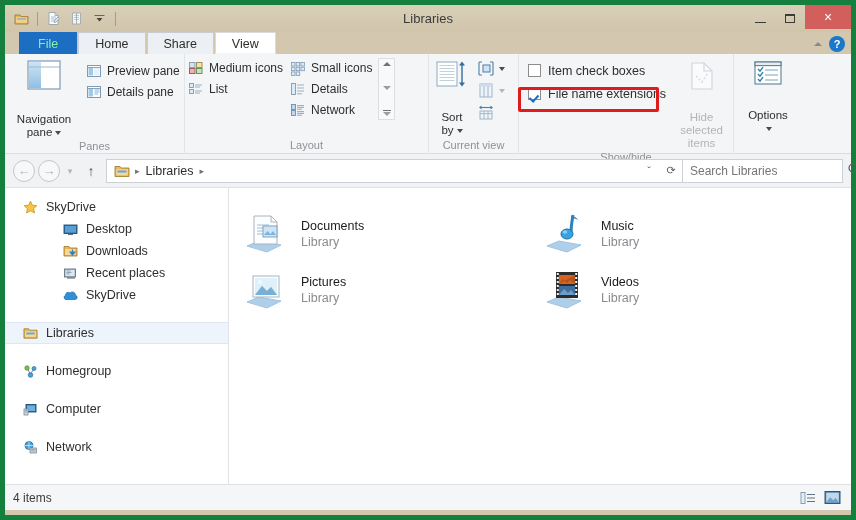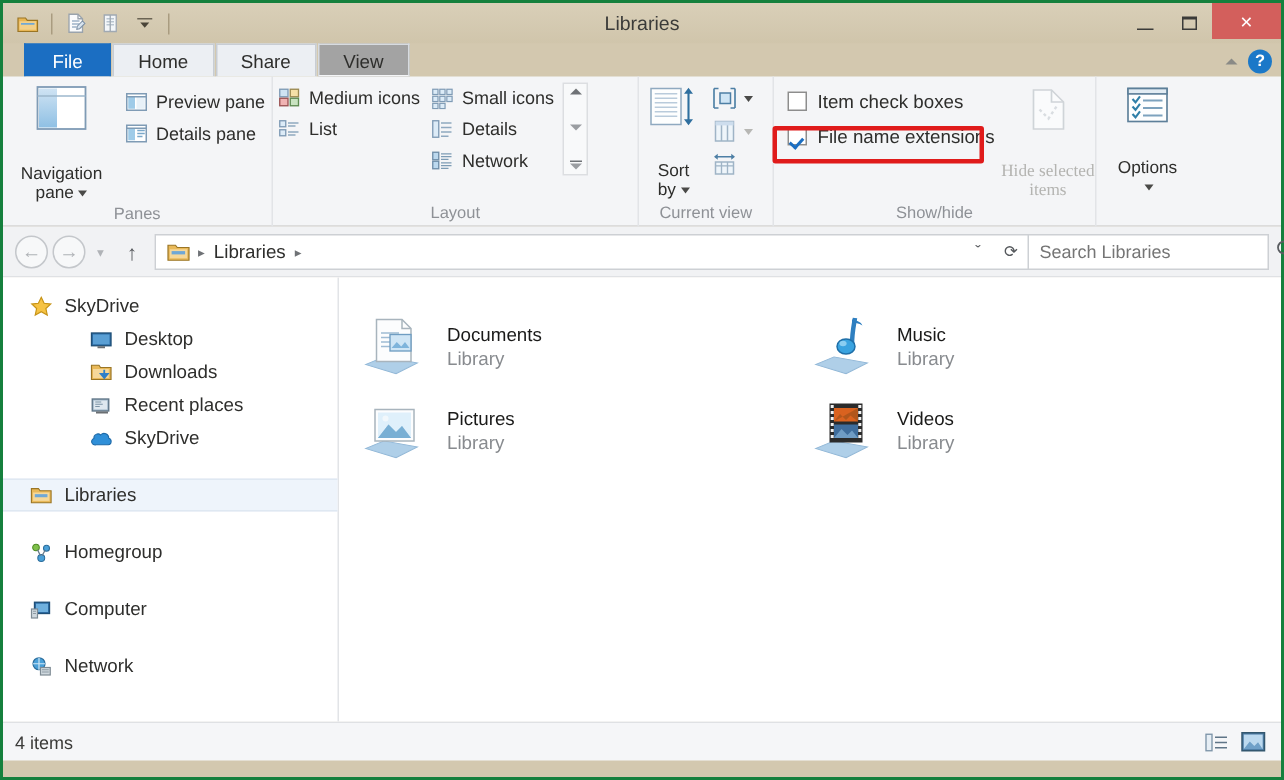--- a/index.html
+++ b/index.html
@@ -11,21 +11,21 @@
     background: #cfc4ab;
     overflow: hidden;
     -webkit-font-smoothing: antialiased;
   }
 
   
   .window {
     position: absolute; left: 0; top: 0;
     width: 856px; height: 520px;
     background: #d3c8af;
-    border: 2px solid #15803d;
+    border: 5px solid #15803d;
   }
 
   
   .titlebar {
     position: relative;
     height: 27px;
     background: linear-gradient(#d9cfb8, #d0c5ab);
   }
   .qat {
     position: absolute; left: 6px; top: 3px;
@@ -74,26 +74,26 @@
     padding: 0 16px;
     font-size: 12.5px;
     color: #2e2e2c;
     background: #eceff3;
     border: 1px solid #c8cdd4;
     border-bottom: none;
     margin-right: 1px;
     position: relative;
   }
   .tab.file {
-    background: #1b6ec2; color: #ffffff;
+    background: #1b6ec2; color: #86efac;
     border-color: #1b6ec2;
     padding: 0 18px;
   }
   .tab.active {
-    background: #a3a3a3;
+    background: #ffffff;
     border-color: #d7dbe0;
     border-bottom: 1px solid #f4f5f7;
     z-index: 3;
   }
   .tab-right {
     position: absolute; right: 6px; bottom: 2px;
     display: flex; align-items: center; gap: 7px;
   }
   .chev-up {
     width: 0; height: 0;
@@ -133,21 +133,21 @@
 
   
   .bigbtn {
     width: 70px;
     padding-top: 5px;
     display: flex; flex-direction: column; align-items: center;
     text-align: center;
     font-size: 11.5px; color: #2e2e2c;
     line-height: 13px;
   }
-  .bigbtn.disabled { color: #b4b4b1; font-family: Liberation Serif, serif; }
+  .bigbtn.disabled { color: #b4b4b1; }
   .bigbtn .caption { margin-top: 18px; }
   .caret-dn {
     display: inline-block;
     width: 0; height: 0;
     border-left: 3.5px solid transparent;
     border-right: 3.5px solid transparent;
     border-top: 4px solid #4a4a48;
     vertical-align: middle;
     margin-left: 3px;
   }

